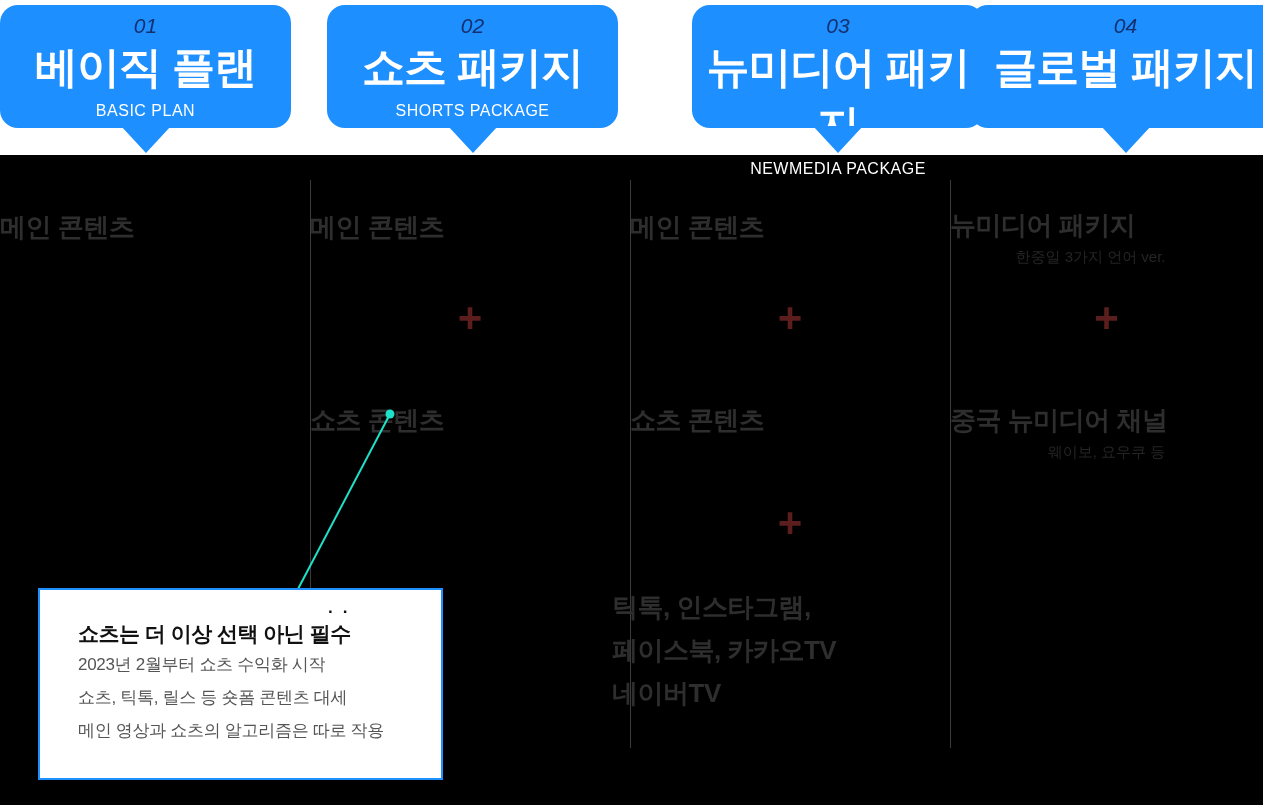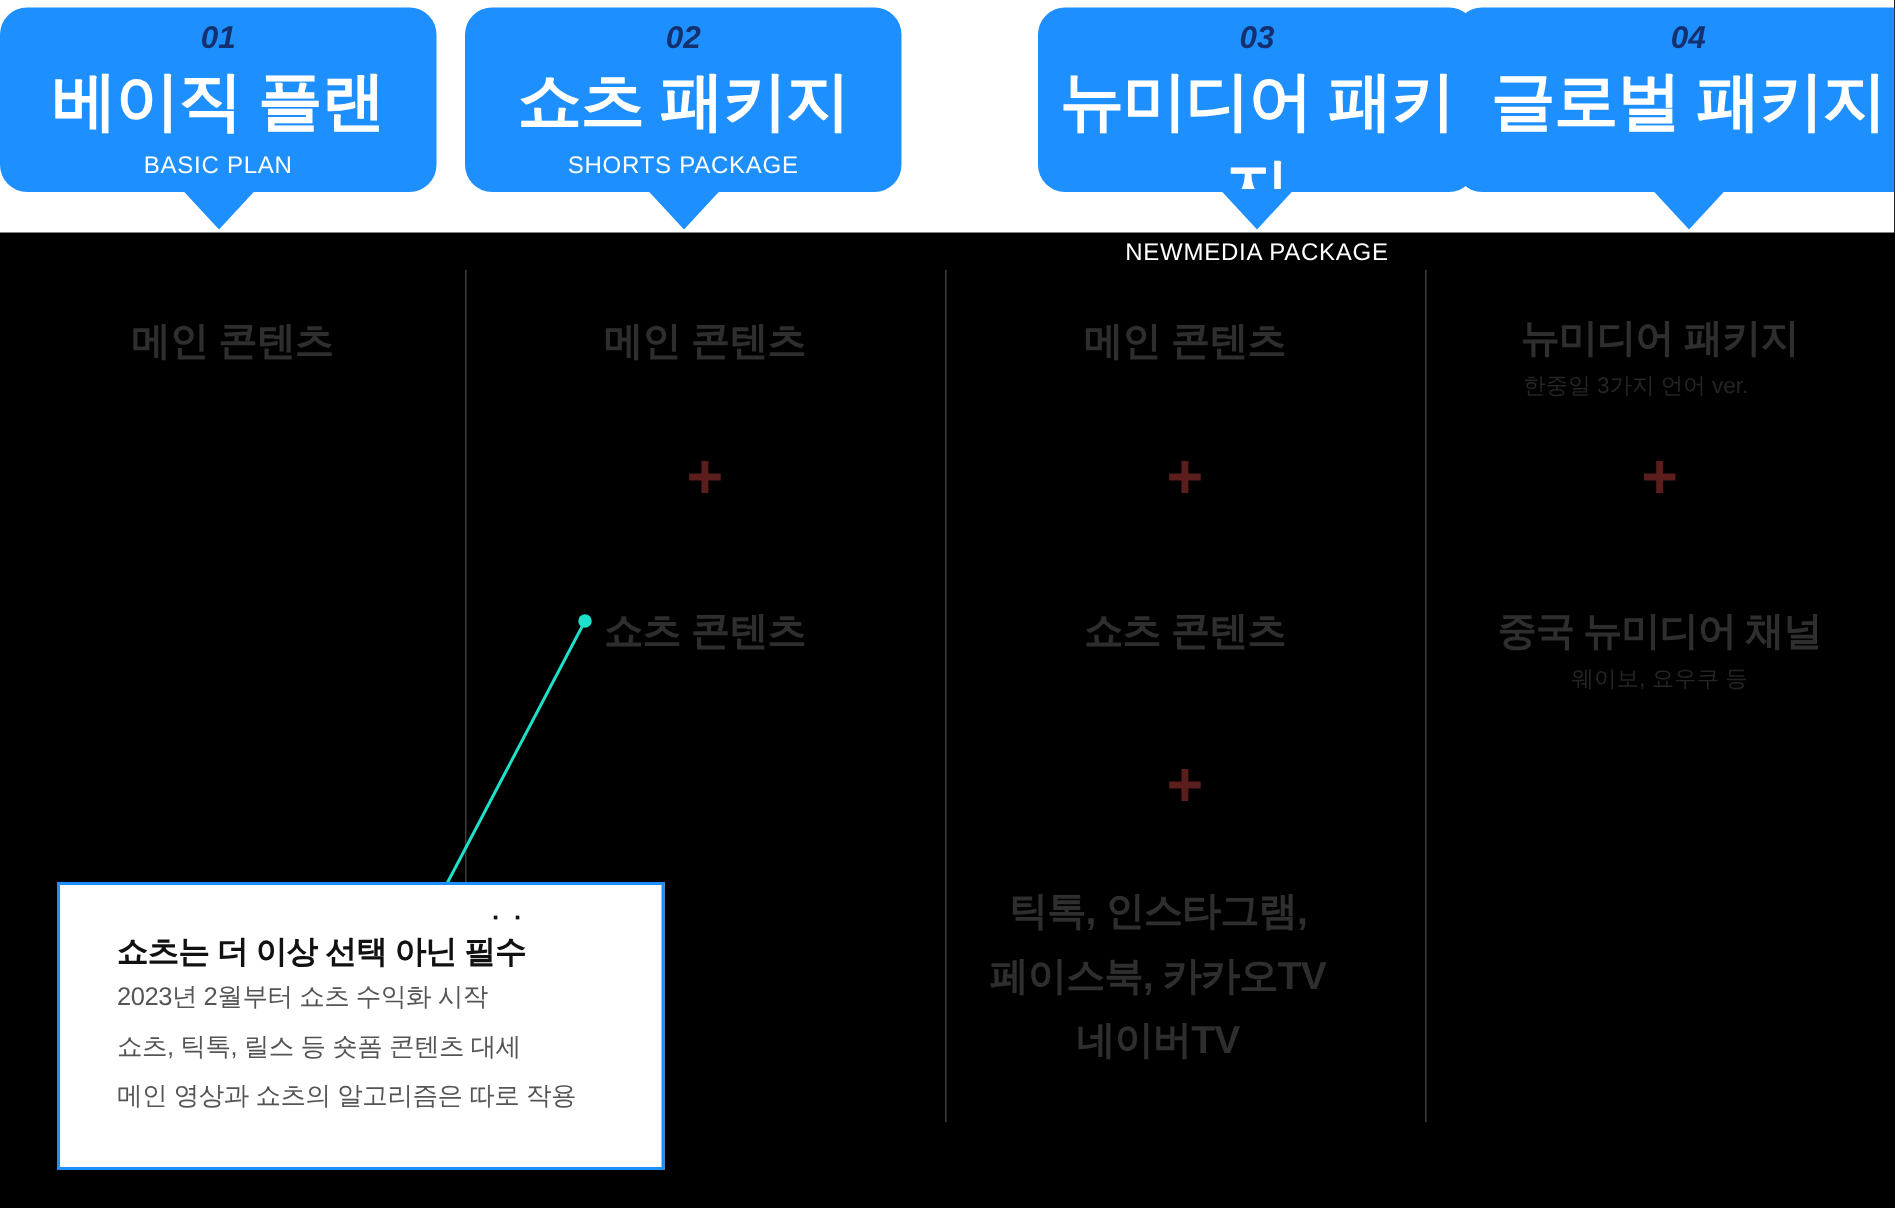--- a/index.html
+++ b/index.html
@@ -7,32 +7,32 @@
   body { font-family:"Liberation Sans","DejaVu Sans",sans-serif; }
 
   .page { position:relative; width:1263px; height:805px; background:#000; overflow:hidden; }
 
   
   .top-band { position:absolute; top:0; left:0; width:1263px; height:155px; background:#ffffff; }
 
   
   .bubble { position:absolute; top:5px; height:123px; background:#1d8fff; border-radius:18px;
             text-align:center; color:#fff; }
-  .bubble .num { font-size:21px; font-weight:bold; font-style:italic; color:#15306e; margin-top:9px; }
+  .bubble .num { font-size:21px; font-weight:normal; font-style:italic; color:#15306e; margin-top:9px; }
   .bubble .title { font-size:43px; font-weight:bold; margin-top:1px; letter-spacing:-1px; }
   .bubble .subtitle { font-size:16px; margin-top:5px; letter-spacing:0.5px; }
   .pointer { position:absolute; left:50%; bottom:-25px; transform:translateX(-50%);
              width:0; height:0; border-left:25px solid transparent; border-right:25px solid transparent;
              border-top:27px solid #1d8fff; }
 
   
   .divider { position:absolute; top:180px; width:1px; height:568px; background:#3c3c3c; }
 
   
-  .col-item { position:absolute; text-align:center; color:#2e2e2e; font-weight:bold;
+  .col-item { position:absolute; color:#2e2e2e; font-weight:bold;
               font-size:26px; letter-spacing:-0.5px; }
   .col-note { position:absolute; text-align:center; color:#252525; font-size:15px; }
   .plus     { position:absolute; text-align:center; color:#5c1d1d; font-size:42px; font-weight:bold; line-height:1; }
   .multi    { line-height:43px; }
 
   
   .overlay { position:absolute; top:0; left:0; width:1263px; height:805px; pointer-events:none; }
 
   
   .callout { position:absolute; left:38px; top:588px; width:405px; height:192px;
@@ -49,21 +49,21 @@
 
   <div class="top-band">
 
     <div class="bubble" style="left:0px; width:291px;">
       <div class="num">01</div>
       <div class="title">베이직 플랜</div>
       <div class="subtitle">BASIC PLAN</div>
       <div class="pointer"></div>
     </div>
 
-    <div class="bubble" style="left:310px; width:291px;">
+    <div class="bubble" style="left:327px; width:291px;">
       <div class="num">02</div>
       <div class="title">쇼츠 패키지</div>
       <div class="subtitle">SHORTS PACKAGE</div>
       <div class="pointer"></div>
     </div>
 
     <div class="bubble" style="left:648px; width:292px;margin-left:44px;">
       <div class="num">03</div>
       <div class="title">뉴미디어 패키지</div>
       <div class="subtitle">NEWMEDIA PACKAGE</div>
@@ -94,21 +94,21 @@
   <div class="plus" style="left:630px; width:320px; top:502px;">+</div>
   <div class="col-item multi" style="left:612px; width:320px; top:586px;">
     <div>틱톡, 인스타그램,</div>
     <div>페이스북, 카카오TV</div>
     <div>네이버TV</div>
   </div>
 
   <div class="col-item" style="left:950px; width:313px; top:208px;">뉴미디어 패키지</div>
   <div class="col-note" style="left:950px; width:281px; top:248px;">한중일 3가지 언어 ver.</div>
   <div class="plus" style="left:950px; width:313px; top:297px;">+</div>
-  <div class="col-item" style="left:950px; width:313px; top:403px;font-family:Liberation Serif, serif;">중국 뉴미디어 채널</div>
+  <div class="col-item" style="left:950px; width:313px; top:403px;">중국 뉴미디어 채널</div>
   <div class="col-note" style="left:950px; width:313px; top:443px;">웨이보, 요우쿠 등</div>
 
   <svg class="overlay" viewBox="0 0 1263 805" xmlns="http://www.w3.org/2000/svg">
     <line x1="390" y1="414" x2="298" y2="589" stroke="#1fe0c8" stroke-width="2"></line>
     <circle cx="390" cy="414" r="4.5" fill="#1fe0c8"></circle>
   </svg>
 
   <div class="callout">
     <div class="callout-title">
       <span class="emph-dots">··</span>

